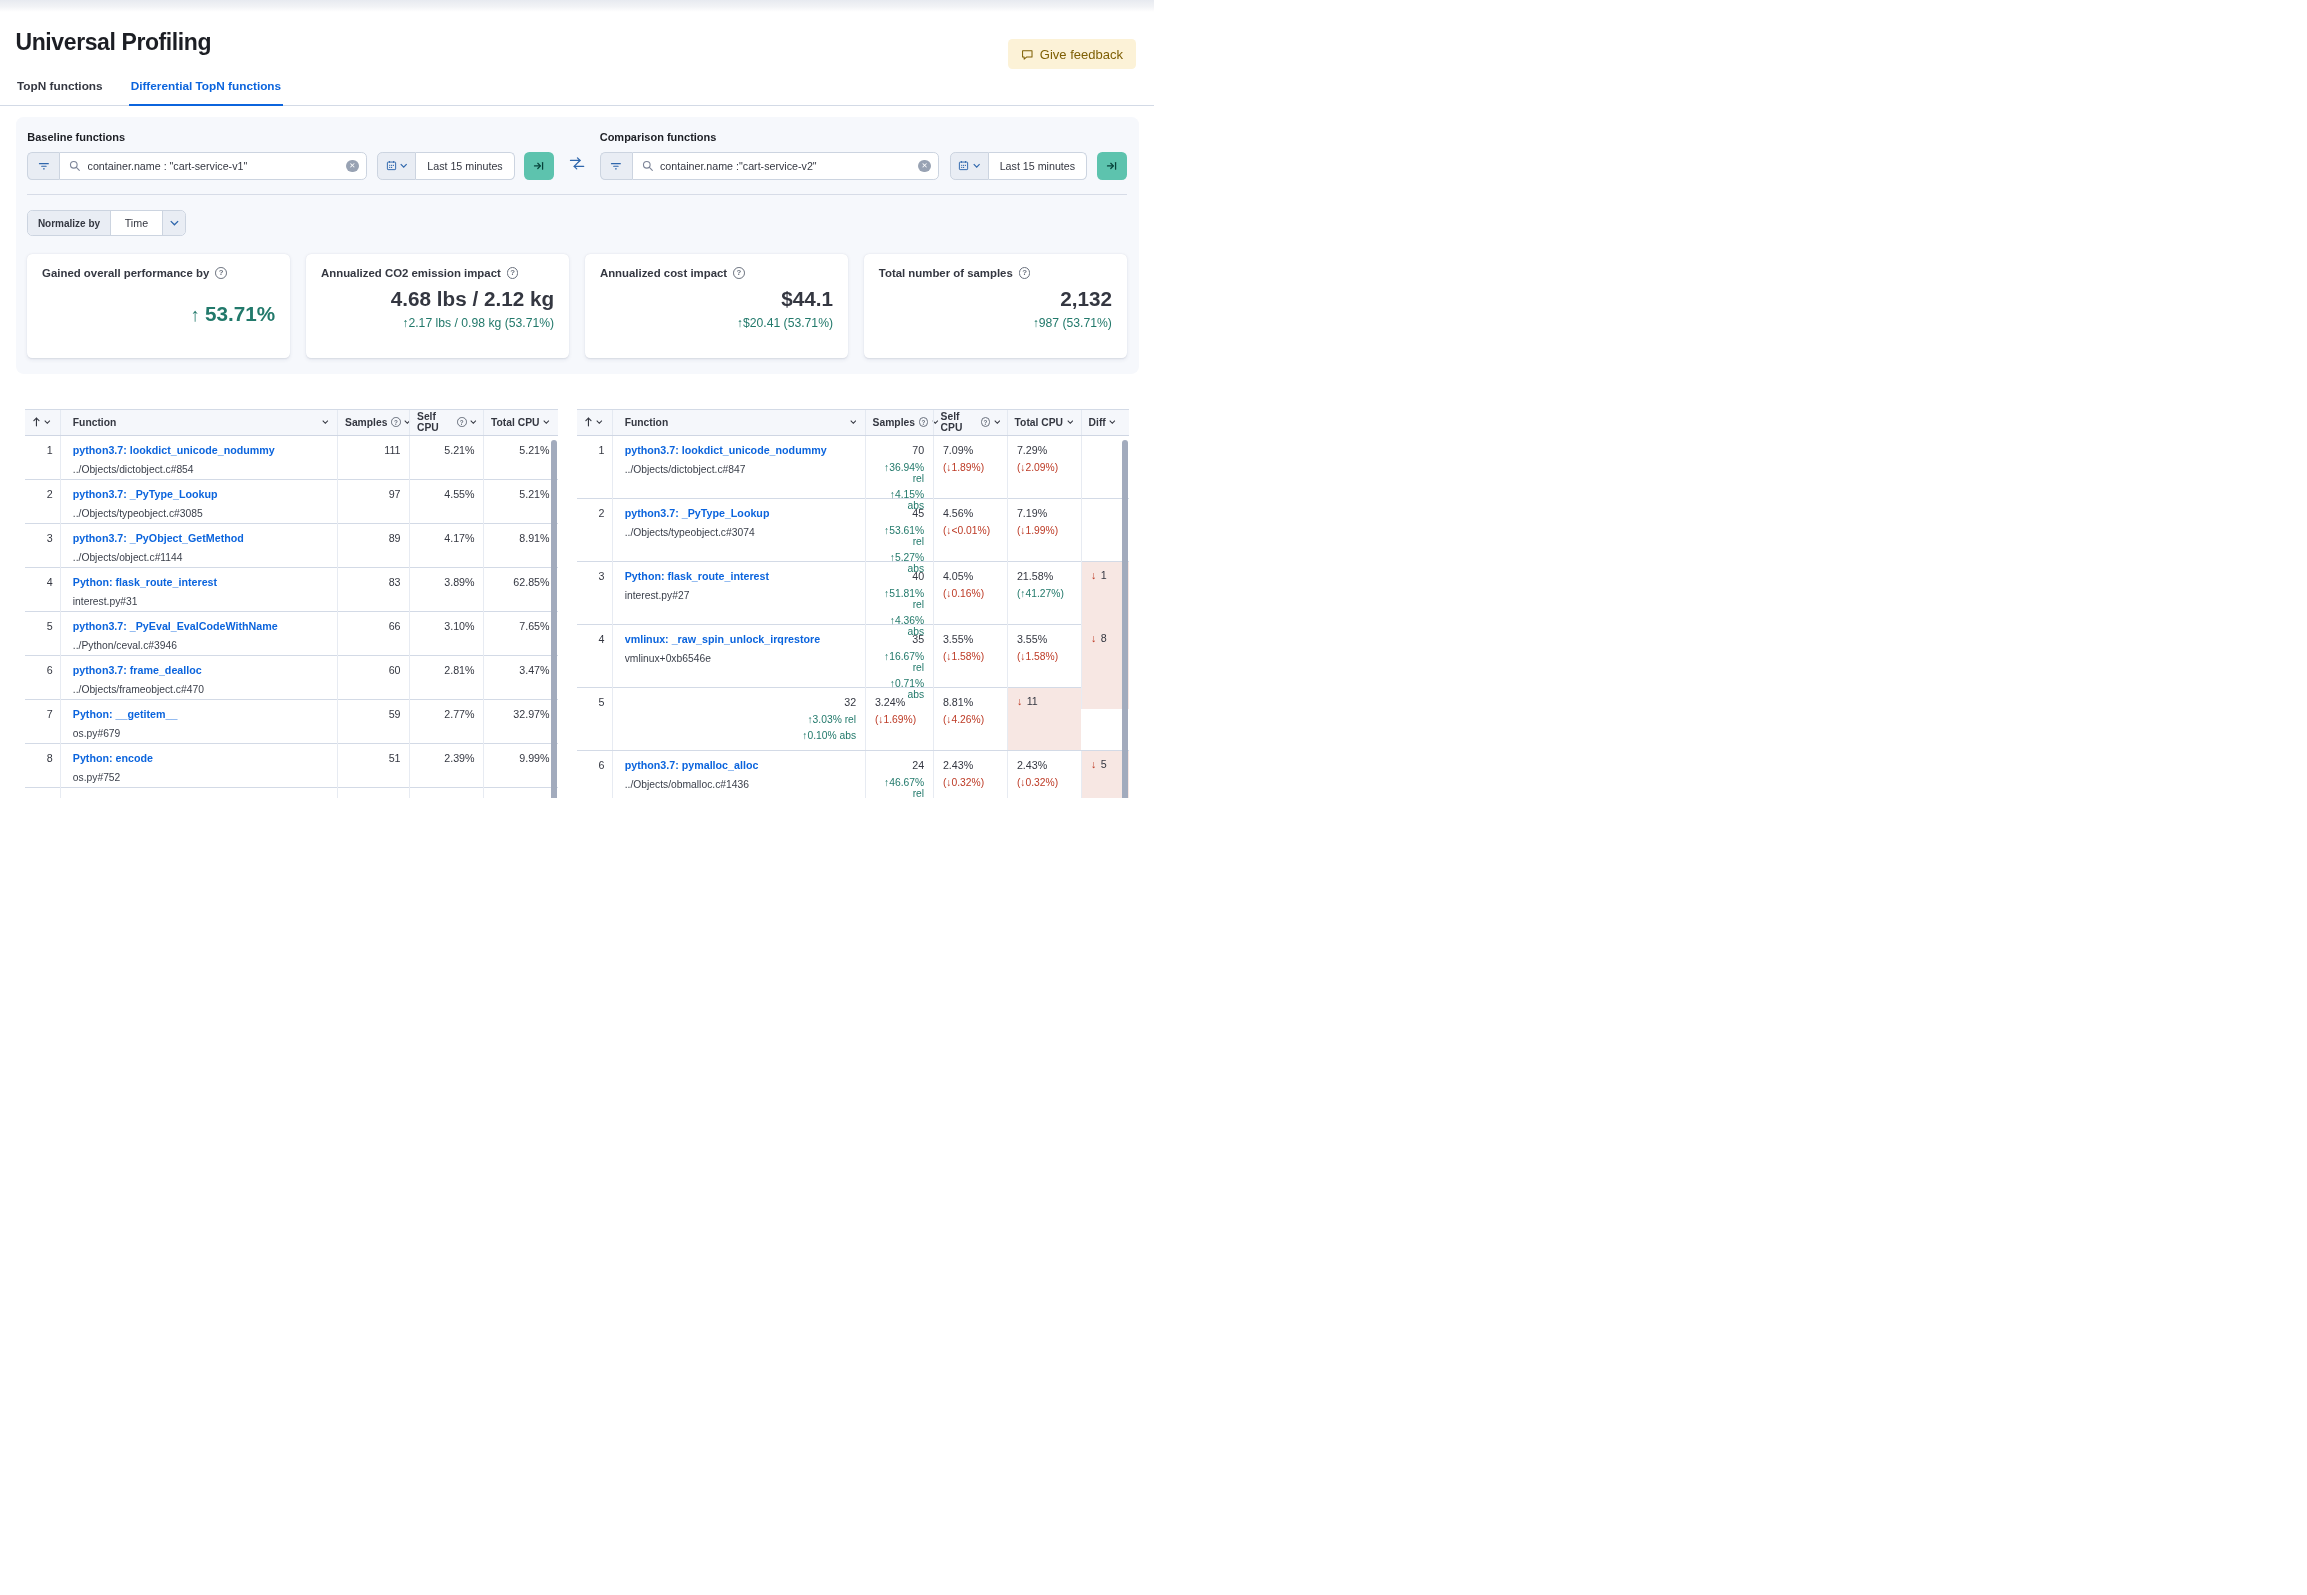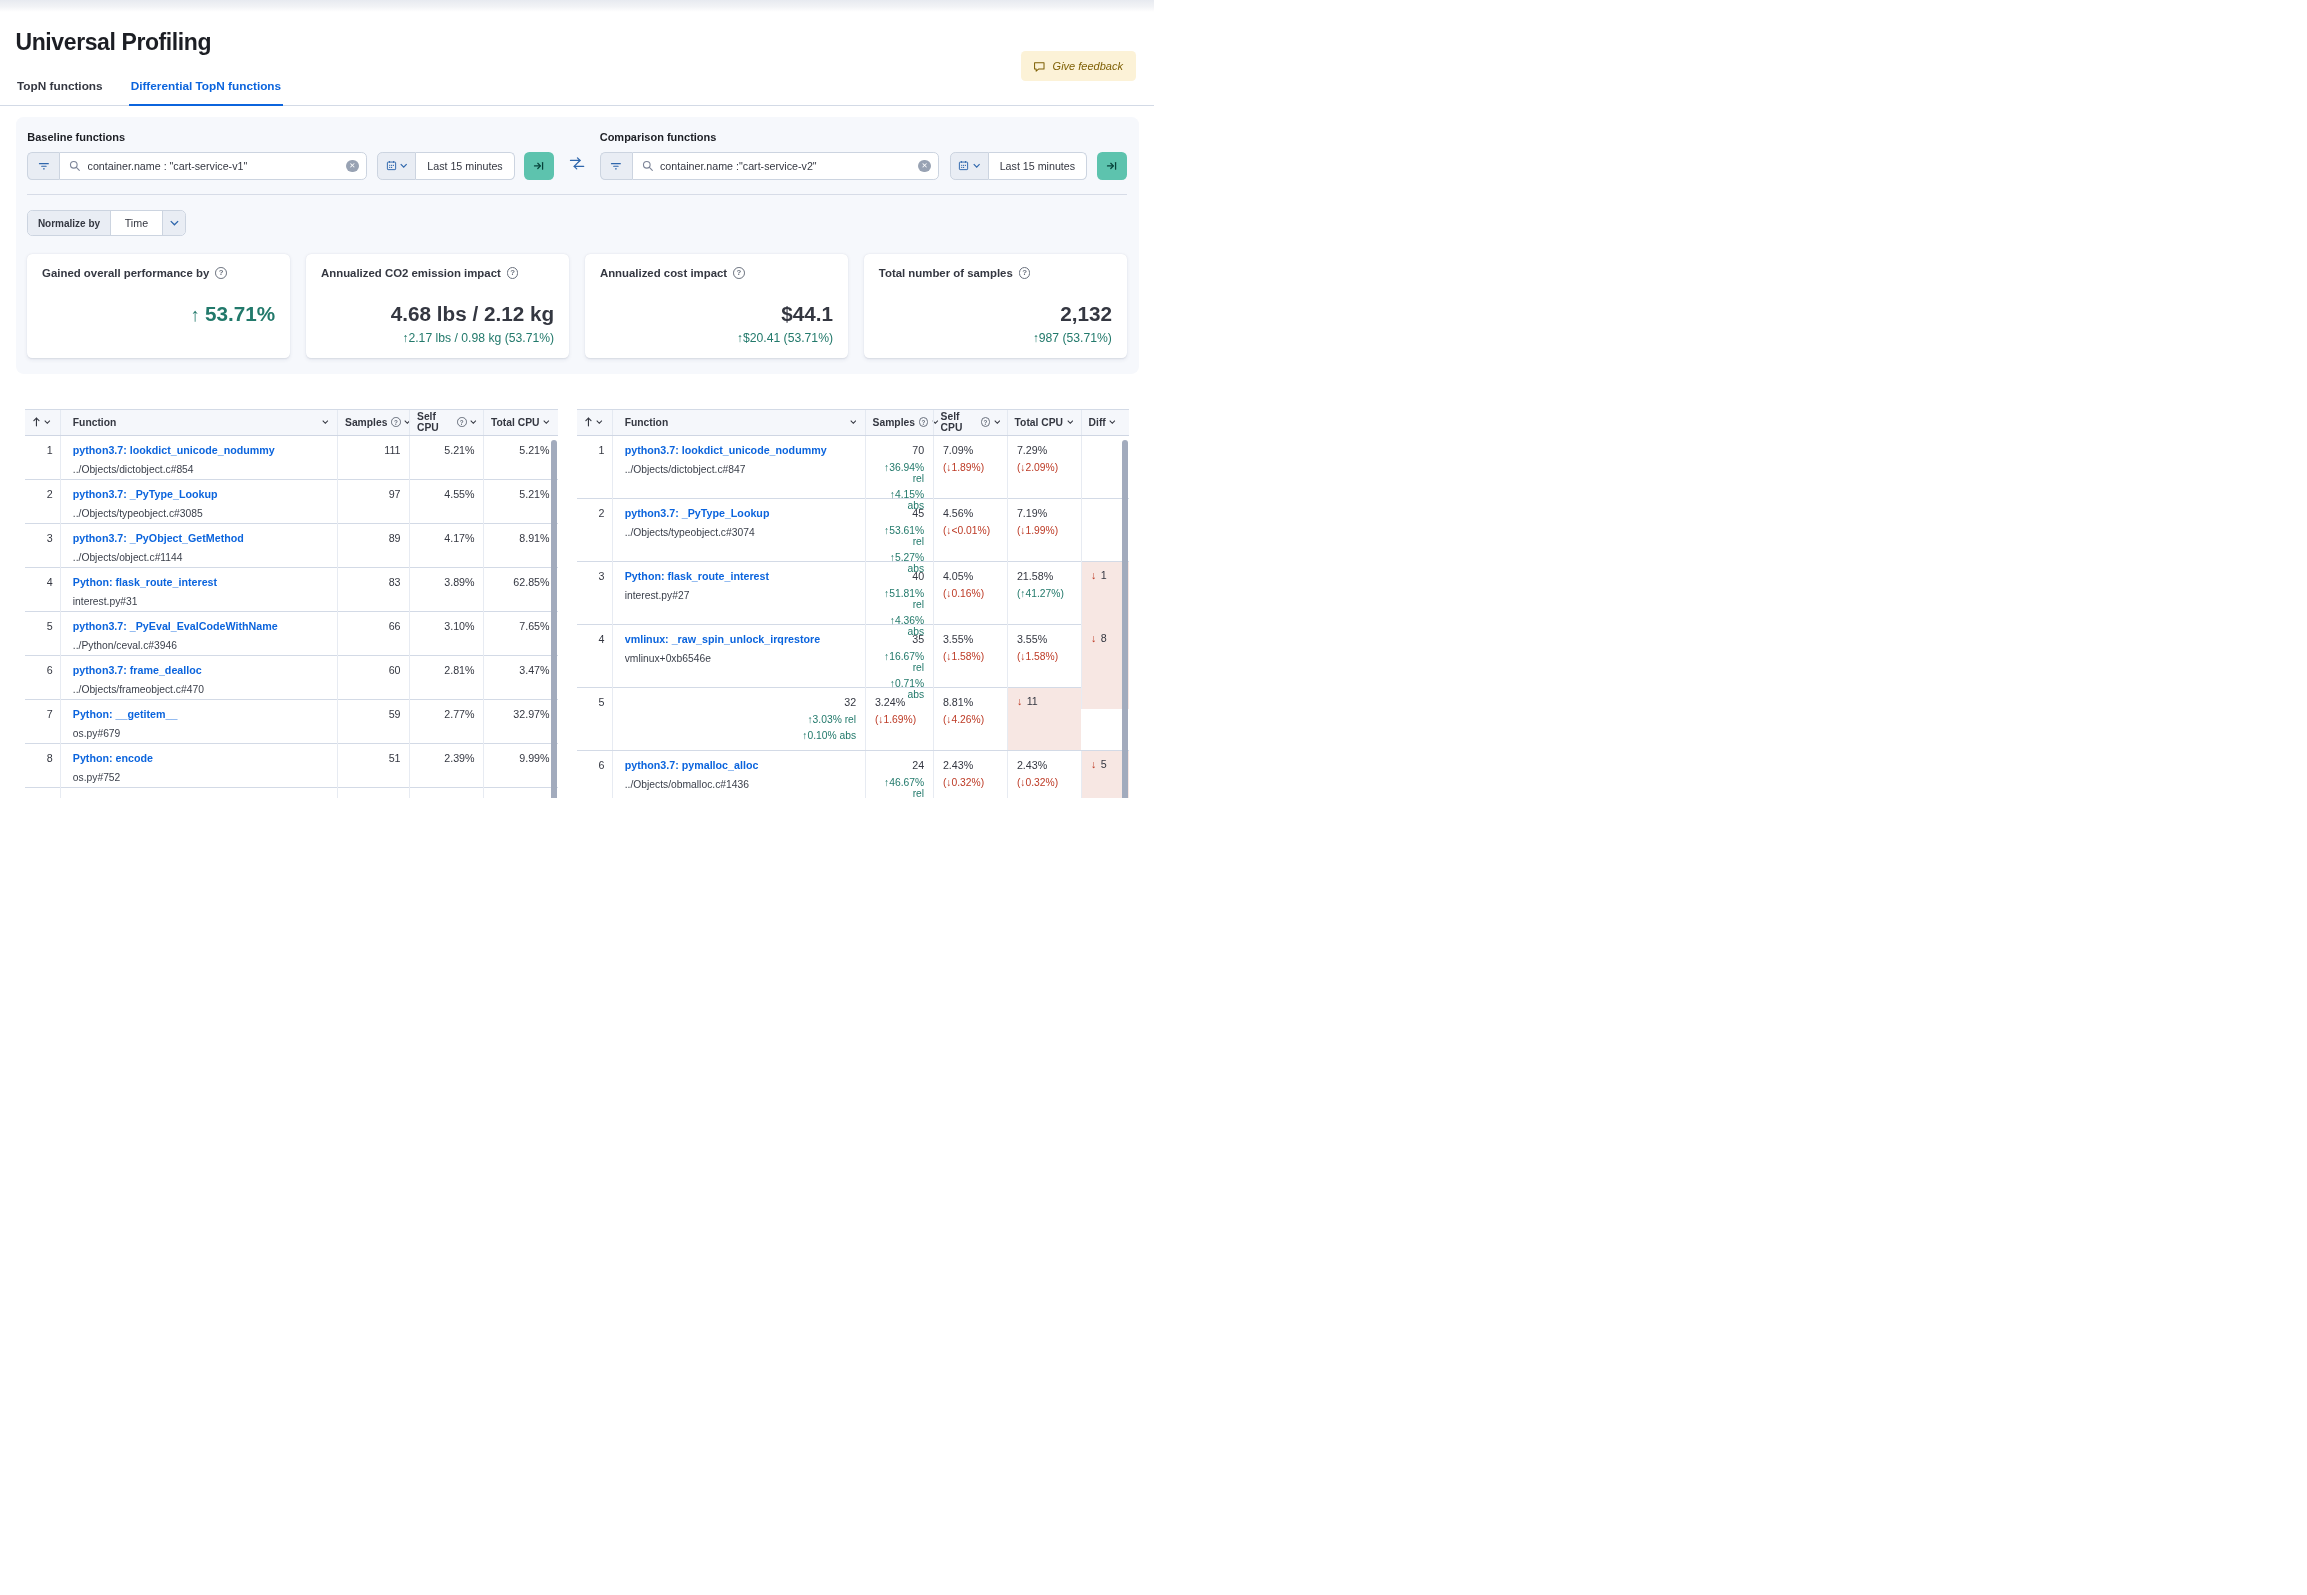--- a/index.html
+++ b/index.html
@@ -7,23 +7,23 @@
   .page {
     position:relative; width:1154px; height:798px; overflow:hidden;
     background:#fff; font-family:"Liberation Sans", sans-serif; color:#343741;
   }
   .top-strip { height:11.8px; background:linear-gradient(180deg,#e7eaf0 0%,#f2f3f6 55%,#ffffff 100%); }
 
   
   .page-header { position:relative; padding:0 15.5px; }
   .page-title { font-size:23px; font-weight:700; color:#1c1e24; letter-spacing:-0.4px; margin-top:17.7px; }
   .feedback-btn {
-    position:absolute; top:22px; right:18.5px; height:30px; padding:0 12.6px;
+    position:absolute; top:10px; right:18.5px; height:30px; padding:0 12.6px;
     background:#fcf2d7; color:#7e5f04; border:none; border-radius:4.4px;
-    font-size:11px; font-family:inherit; display:flex; align-items:center; gap:6.6px; cursor:pointer;font-style:italic;
+    font-size:13px; font-family:inherit; display:flex; align-items:center; gap:6.6px; cursor:pointer;
   }
 
   
   .tabs { display:flex; gap:25px; padding:0 0 0 15.5px; margin-top:16.2px; border-bottom:0.7px solid #d3dae6; }
   .tab { font-size:11.8px; font-weight:700; color:#343741; padding:5.9px 1.5px 10.3px; border-bottom:2.2px solid transparent; cursor:pointer; }
   .tab.active { color:#0b64dd; border-bottom-color:#0b64dd; margin-bottom:-0.7px; }
 
   
   .panel { margin:11px 15.5px 0; background:#f6f8fc; border-radius:7.4px; padding:12.6px 11.8px 15.5px; }
   .filters-row { display:flex; align-items:flex-start; }
@@ -57,21 +57,21 @@
     border-left:0.7px solid #ccd4e0; cursor:pointer; }
 
   
   .cards { display:flex; gap:16.2px; margin-top:17.7px; }
   .card { flex:1; background:#fff; border-radius:5.2px; height:104px; padding:12.6px 14.8px;
     box-shadow:0 1.5px 4.4px rgba(30,40,80,.07), 0 0.7px 1.5px rgba(30,40,80,.09); }
   .card-title { display:flex; align-items:center; gap:5.9px; font-size:11.4px; font-weight:700; color:#343741; }
   .card-body { text-align:right; }
   .accent-value { margin-top:23px; color:#22796b; font-size:20.7px; font-weight:700; }
   .accent-value .arr { font-weight:400; font-size:18.5px; margin-right:5.2px; }
-  .big-value { margin-top:23px; color:#343741; font-size:20.7px; font-weight:700; }
+  .big-value { margin-top:8px; color:#343741; font-size:20.7px; font-weight:700; }
   .delta { margin-top:5.2px; color:#22796b; font-size:12.2px; }
 
   
   .tables { display:flex; gap:18.5px; padding:0 25px; margin-top:35px; }
   .tbl { position:relative; }
   .tbl.left  { width:543px; }
   .tbl.right { width:562px; }
   .thead, .trow { display:grid; }
   .tbl.left  .thead, .tbl.left  .trow { grid-template-columns:35px 1fr 72px 74px 75px; }
   .tbl.right .thead, .tbl.right .trow { grid-template-columns:35px 1fr 68px 74px 74px 48px; }

